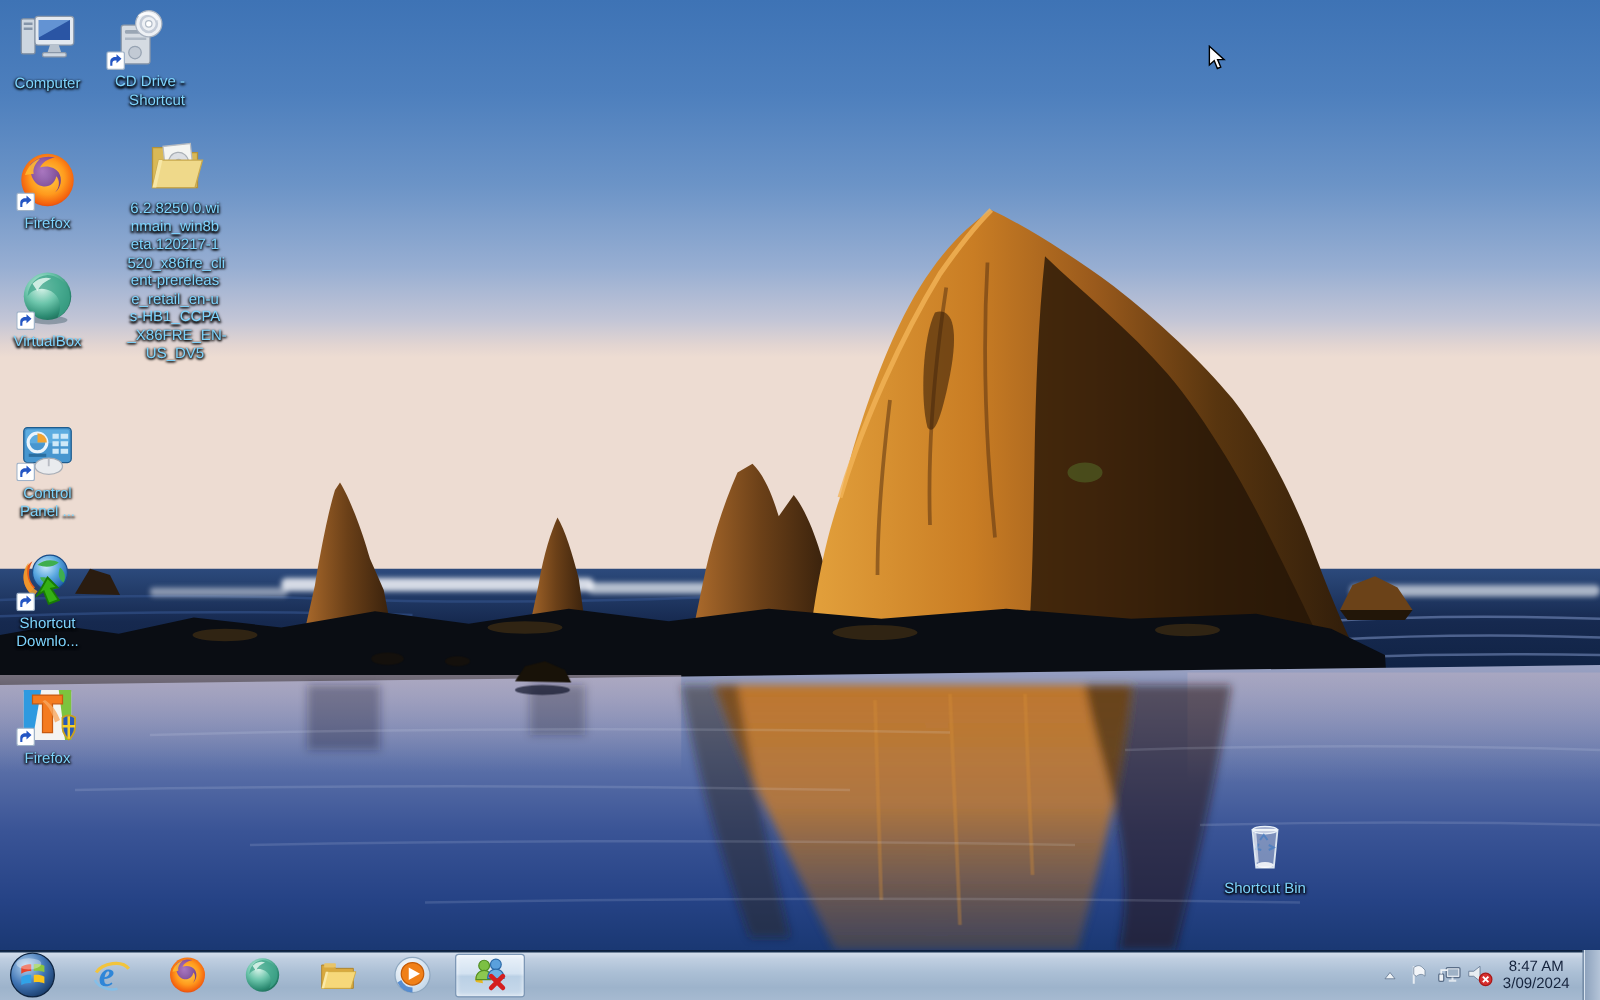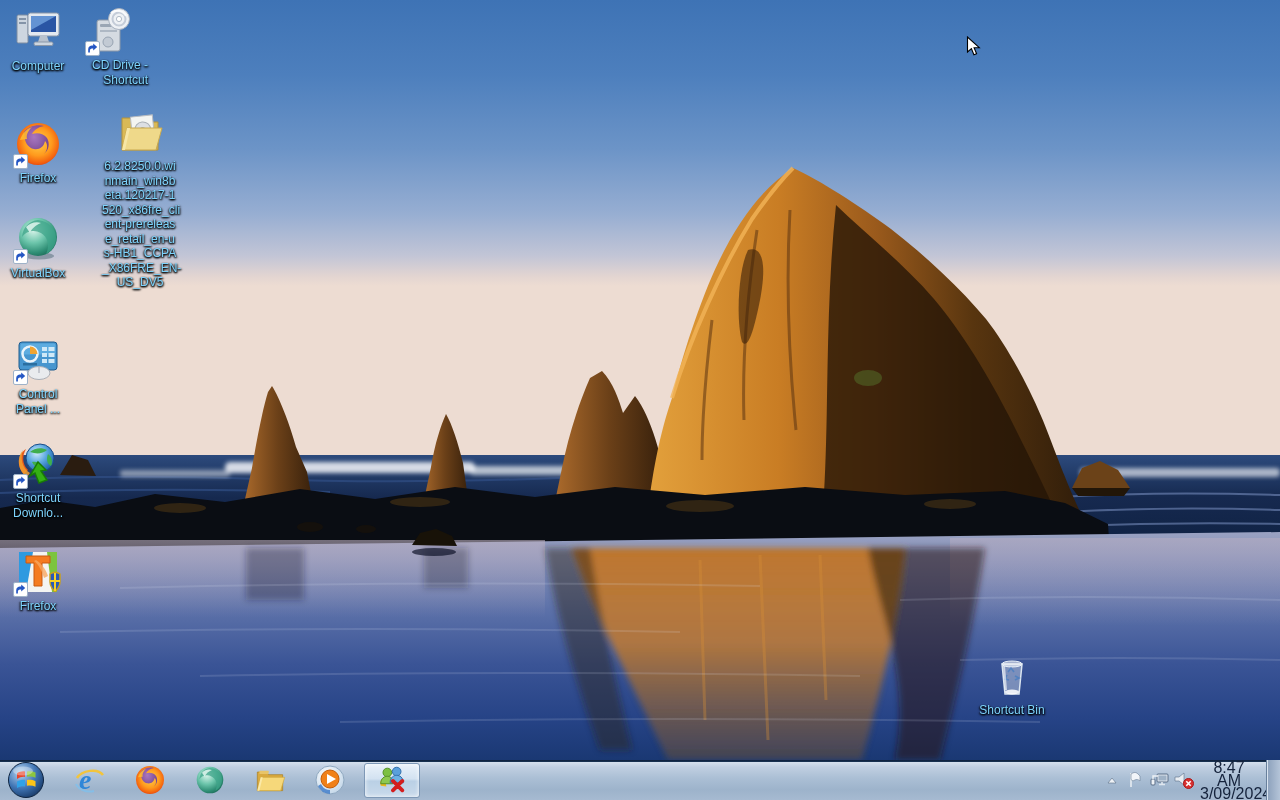--- a/index.html
+++ b/index.html
@@ -28,21 +28,21 @@
   }
   .start-button { width:52px; height:40px; display:flex; align-items:center; justify-content:center; cursor:pointer; }
   .task-btn { width:60px; height:36px; display:flex; align-items:center; justify-content:center; cursor:pointer; border-radius:3px; }
   .task-btn.active {
     width:56px; height:35px; margin-left:4px;
     background: linear-gradient(#eaf2fa, #d3e2f1 45%, #bad0e5 52%, #c9daeb);
     border:1px solid #7e98b6; box-shadow: inset 0 0 4px rgba(255,255,255,.9);
   }
   .tray { margin-left:auto; display:flex; align-items:center; height:40px; }
   .tray-ico { width:24px; height:40px; display:flex; align-items:center; justify-content:center; cursor:pointer; }
-  .clock { width:66px; text-align:center; color:#15233c; font-size:16px; line-height:13px; padding:0 4px; cursor:default; }
+  .clock { width:66px; text-align:center; color:#15233c; font-size:12px; line-height:13px; padding:0 4px; cursor:default; }
   .show-desktop {
     width:14px; height:40px; margin-left:4px;
     background: linear-gradient(90deg,#8ba0bb,#b4c4d8);
     border-left:1px solid #68809c; box-shadow: inset 1px 0 0 #d9e4f0; cursor:pointer;
   }
 
   .cursor { position:absolute; left:966px; top:36px; z-index:50; pointer-events:none; }
 </style>
 </head>
 <body>

